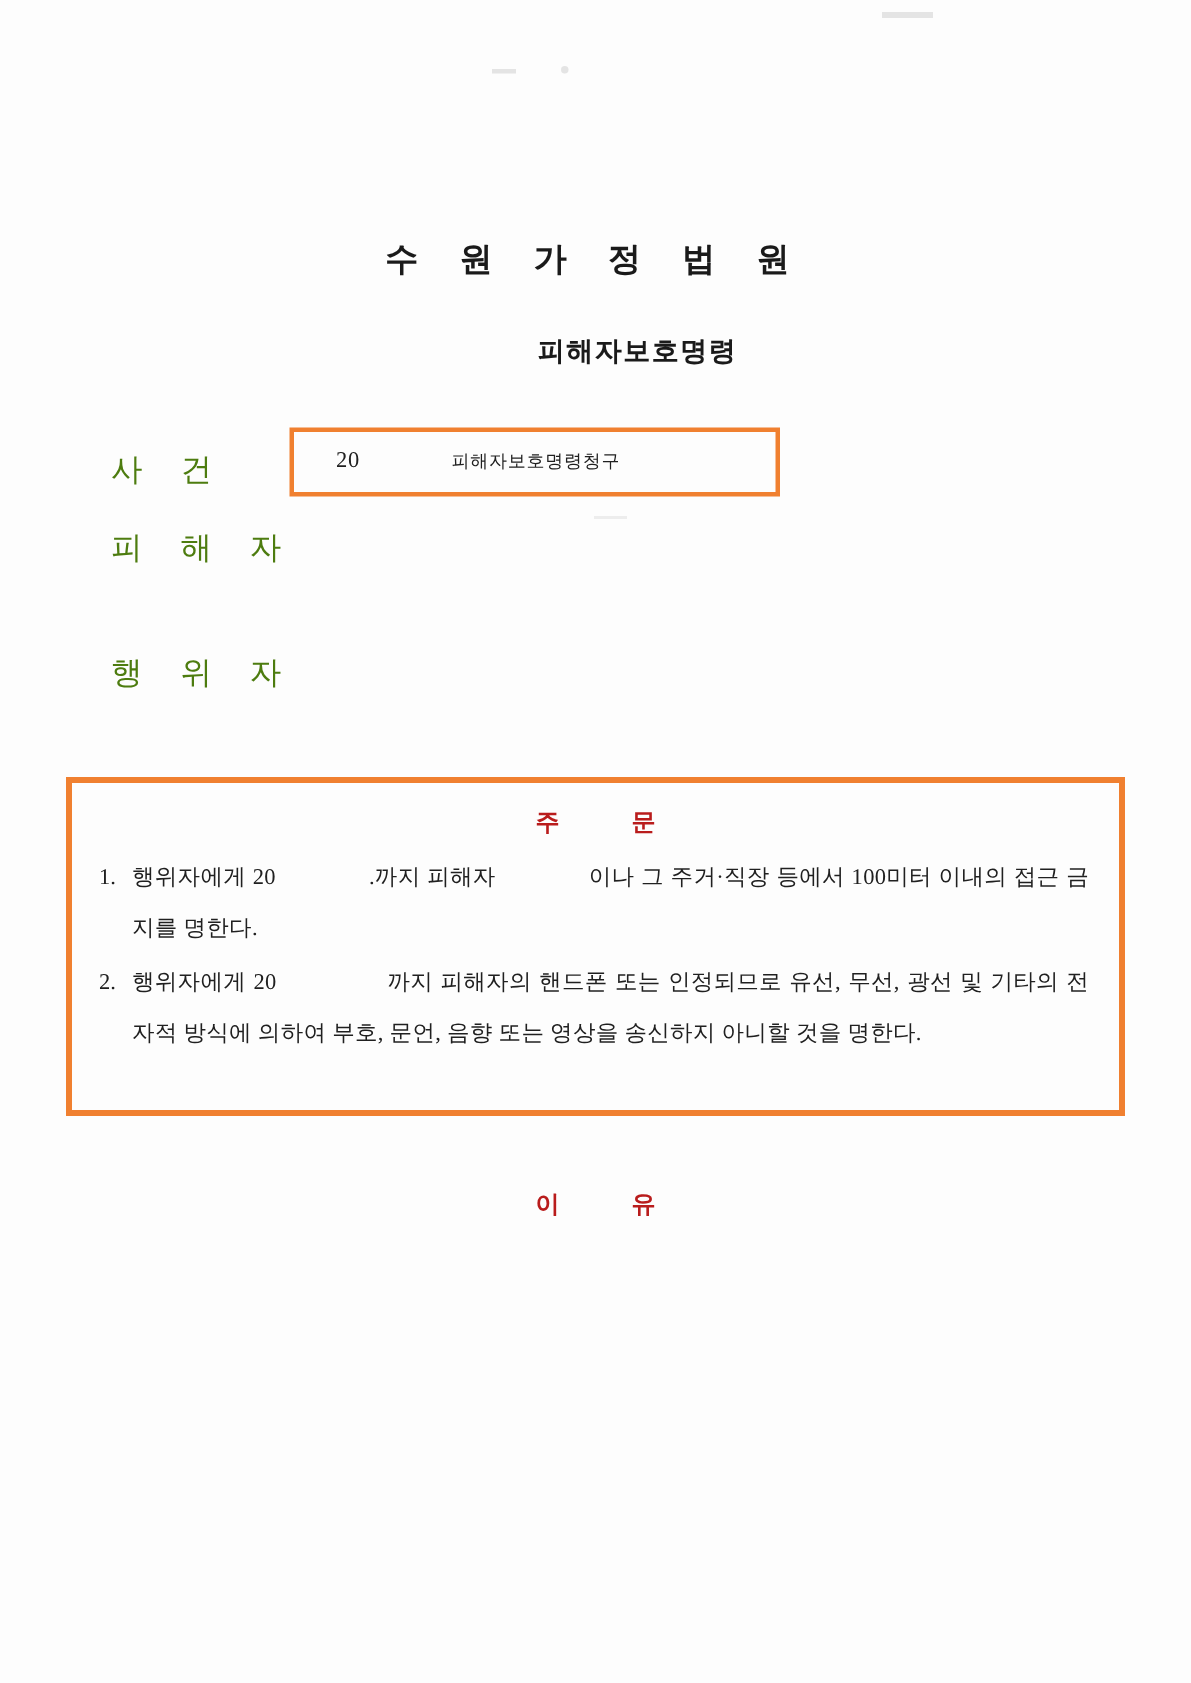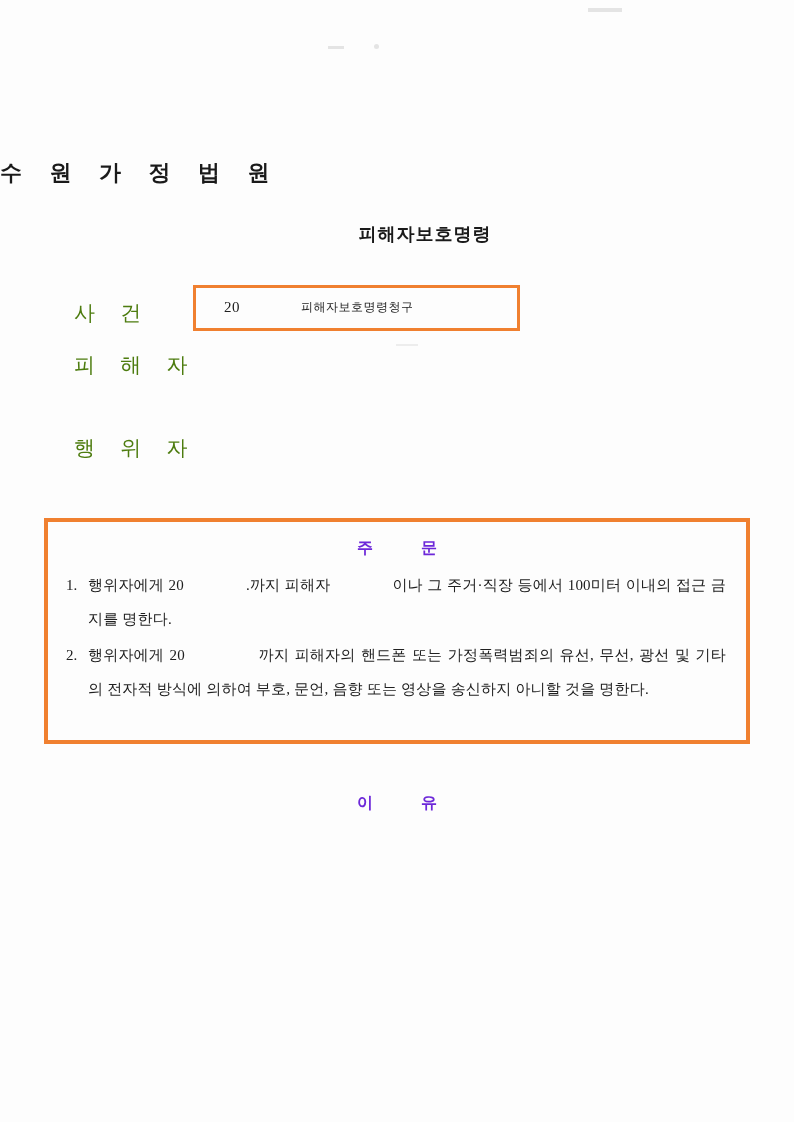--- a/index.html
+++ b/index.html
@@ -31,20 +31,21 @@
   .scan-mark.m1 { left: 588px; top: 8px;  width: 34px; height: 4px; }
   .scan-mark.m2 { left: 328px; top: 46px; width: 16px; height: 3px; }
   .scan-mark.m3 { left: 374px; top: 44px; width: 5px;  height: 5px; border-radius: 50%; }
   .scan-mark.m4 { left: 396px; top: 344px; width: 22px; height: 2px; opacity: .35; }
 
   .court-name {
     position: absolute;
     top: 158px;
     left: 0;
     width: 100%;
+    text-align: center;
     font-size: 22px;
     font-weight: bold;
     letter-spacing: 11px;
     color: #1a1a1a;
   }
 
   .doc-title {
     position: absolute;
     top: 222px;
     left: 0;
@@ -110,21 +111,21 @@
 
   .section-heading {
     position: absolute;
     width: 100%;
     left: 0;
     text-align: center;
     font-size: 16px;
     font-weight: bold;
     letter-spacing: 22px;
     text-indent: 22px;
-    color: #6d28d9;
+    color: #b91c1c;
   }
   .section-heading.order  { top: 538px; }
   .section-heading.reason { top: 765px; margin-top: 28px; }
 
   .order-list {
     position: absolute;
     left: 66px;
     top: 568px;
     width: 660px;
     font-size: 15px;
@@ -199,21 +200,21 @@
 
   <div class="order-list">
 
     <div class="order-item">
       <span class="order-num">1.</span>
       <span class="order-text"><span>행위자에게 20</span><span class="blank"></span><span>.까지 피해자</span><span class="blank"></span><span>이나 그 주거·직장 등에서 100미터 이내의 접근 금지를 명한다.</span></span>
     </div>
 
     <div class="order-item">
       <span class="order-num">2.</span>
-      <span class="order-text"><span>행위자에게 20</span><span class="blank wide"></span><span>까지 피해자의 핸드폰 또는 가정폭력범죄의 유선, 무선, 광선 및 기타의 전자적 방식에 의하여 부호, 문언, 음향 또는 영상을 송신하지 아니할 것을 명한다.</span></span>
+      <span class="order-text"><span>행위자에게 20</span><span class="blank wide"></span><span>까지 피해자의 핸드폰 또는 인정되므로 유선, 무선, 광선 및 기타의 전자적 방식에 의하여 부호, 문언, 음향 또는 영상을 송신하지 아니할 것을 명한다.</span></span>
     </div>
 
   </div>
 
   <div class="section-heading reason">이        유</div>
 
 
 </div>
 
 </body></html>

